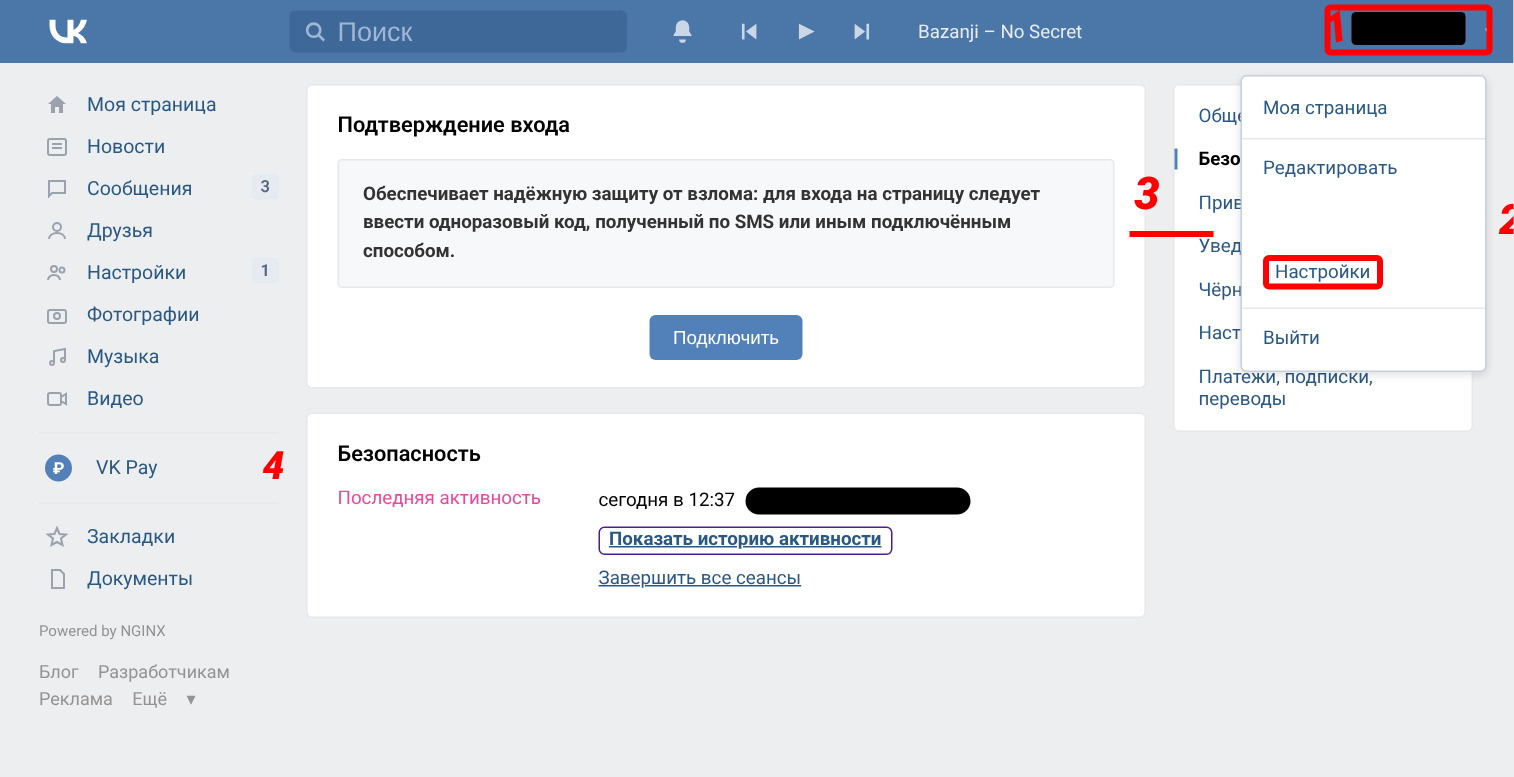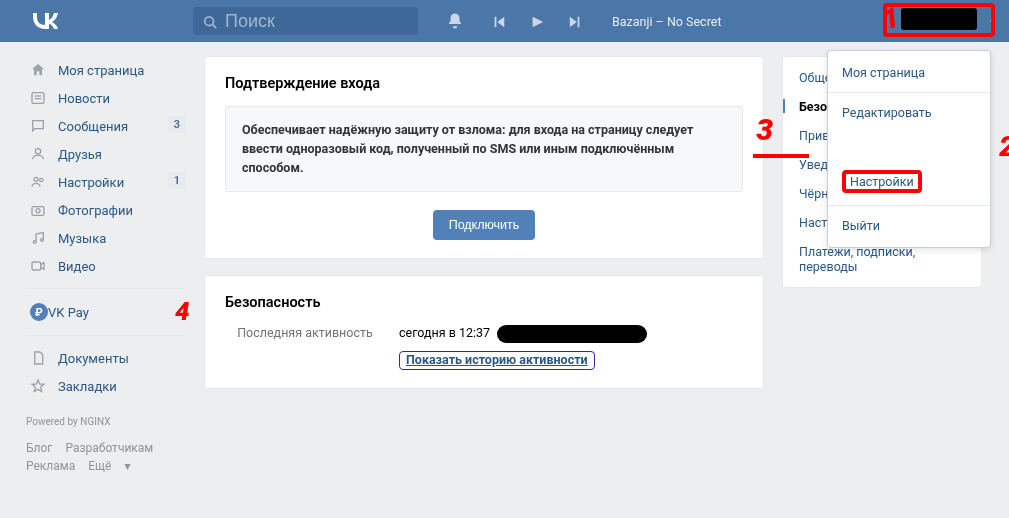--- a/index.html
+++ b/index.html
@@ -101,21 +101,21 @@
     .card h2 { font-size:14.5px; font-weight:600; color:#000; margin-bottom:14px;}
     .infobox {
       background:#f7f8fa; border:1px solid #e7e8ec; border-radius:3px; padding:14px 16px;
       color:#333; font-size:12.5px; line-height:1.5;font-weight:bold;
     }
     .connect-btn {
       display:block; margin:18px auto 0; background:#5181b8; color:#fff; border:none; border-radius:4px;
       padding:8px 16px; font-size:12.5px;
     }
     .sec-row { display:flex; gap:14px; font-size:12.5px; margin-top:6px;}
-    .sec-row .k { width:160px; color:#737373; text-align:center; padding-top:0;}
+    .sec-row .k { width:160px; color:#ec4899; text-align:left; padding-top:0;}
     .sec-row .v { flex:1; color:#000;}
     .sec-links { margin-top:8px; }
     .sec-links a { color:#2a5885; font-size:12.5px; display:inline-block; }
     .black-redact-inline {
       display:inline-block; vertical-align:middle; width:150px; height:18px; background:#000; border-radius:9px; margin-left:4px;
     }
     .scribble-4 {
       position:absolute; color:#ff0000; font-weight:900; font-size:26px; font-style:italic;
     }
     .red-box-link {
@@ -289,38 +289,38 @@
           <svg width="16" height="16" viewBox="0 0 24 24">
             <rect x="3" y="6" width="13" height="12" rx="2" fill="none" stroke="currentColor" stroke-width="2"></rect>
             <path d="M16 10l5-3v10l-5-3z" fill="none" stroke="currentColor" stroke-width="2"></path>
           </svg>
         </span>
       <span class="lbl">Видео</span>
     </div>
     <div class="sep"></div>
     <div class="vkpay">
       <span class="pico">₽</span>
-      <span class="lbl" style="margin-left:0">VK Pay</span>
+      <span class="lbl" style="margin-left:16px">VK Pay</span>
     </div>
     <div class="sep"></div>
     <div class="item">
       <span class="ico">
           <svg width="16" height="16" viewBox="0 0 24 24">
+            <path d="M12 3l2.5 6 6.5.5-5 4 1.5 6.5L12 17l-5.5 3 1.5-6.5-5-4 6.5-.5z" fill="none" stroke="currentColor" stroke-width="2"></path>
+          </svg>
+        </span>
+      <span class="lbl">Закладки</span>
+    </div>
+    <div class="item">
+      <span class="ico">
+          <svg width="16" height="16" viewBox="0 0 24 24">
             <path d="M7 3h8l4 4v14H7z" fill="none" stroke="currentColor" stroke-width="2"></path>
           </svg>
         </span>
       <span class="lbl">Документы</span>
-    </div>
-    <div class="item">
-      <span class="ico">
-          <svg width="16" height="16" viewBox="0 0 24 24">
-            <path d="M12 3l2.5 6 6.5.5-5 4 1.5 6.5L12 17l-5.5 3 1.5-6.5-5-4 6.5-.5z" fill="none" stroke="currentColor" stroke-width="2"></path>
-          </svg>
-        </span>
-      <span class="lbl">Закладки</span>
     </div>
     <div class="powered">Powered by NGINX</div>
     <div class="footer-links">
       <div class="row">
         <span>Блог</span>
         <span>Разработчикам</span>
       </div>
       <div class="row">
         <span>Реклама</span>
         <span><span>Ещё</span> <span>▾</span></span>
@@ -341,20 +341,23 @@
         <div class="k">Последняя активность</div>
         <div class="v">
           <span>сегодня в 12:37</span>
           <span class="black-redact-inline"></span>
           <div class="sec-links">
             <span class="scribble-4" style="left:-30px;top:20px">4</span>
             <span class="red-box-link">
               <a href="#">Показать историю активности</a>
             </span>
           </div>
+          <div class="sec-links">
+            <a href="#">Завершить все сеансы</a>
+          </div>
         </div>
       </div>
     </div>
   </div>
 
   <div class="right-col">
     <div class="settings-nav">
       <div class="sitem">Общее</div>
       <div class="sitem active">Безопасность</div>
       <div class="sitem">Приватность</div>

